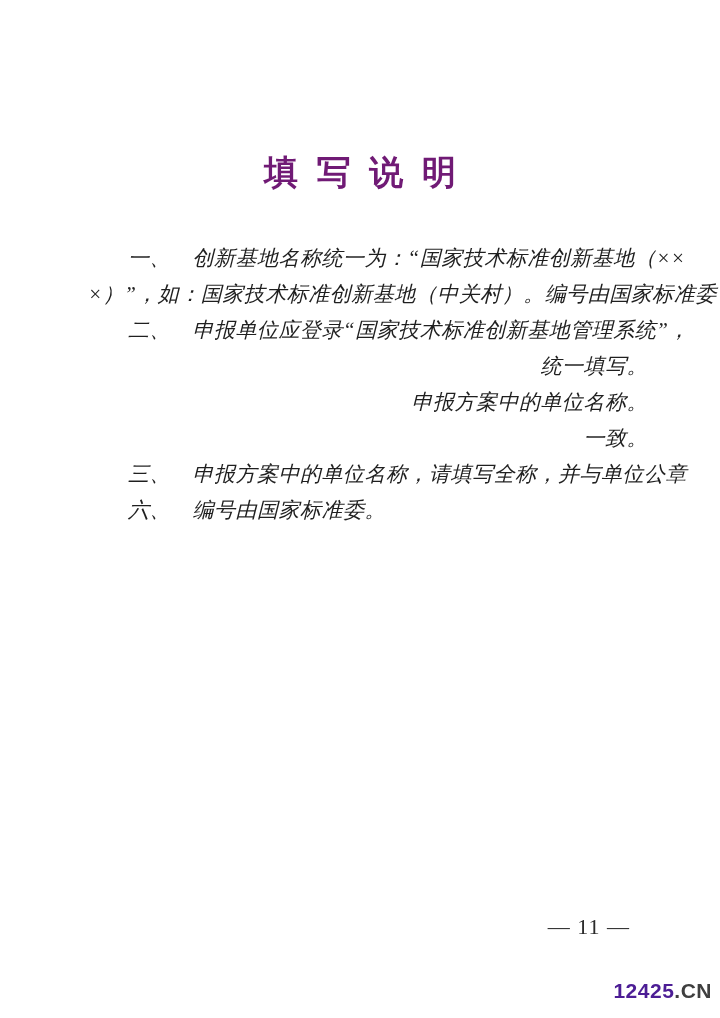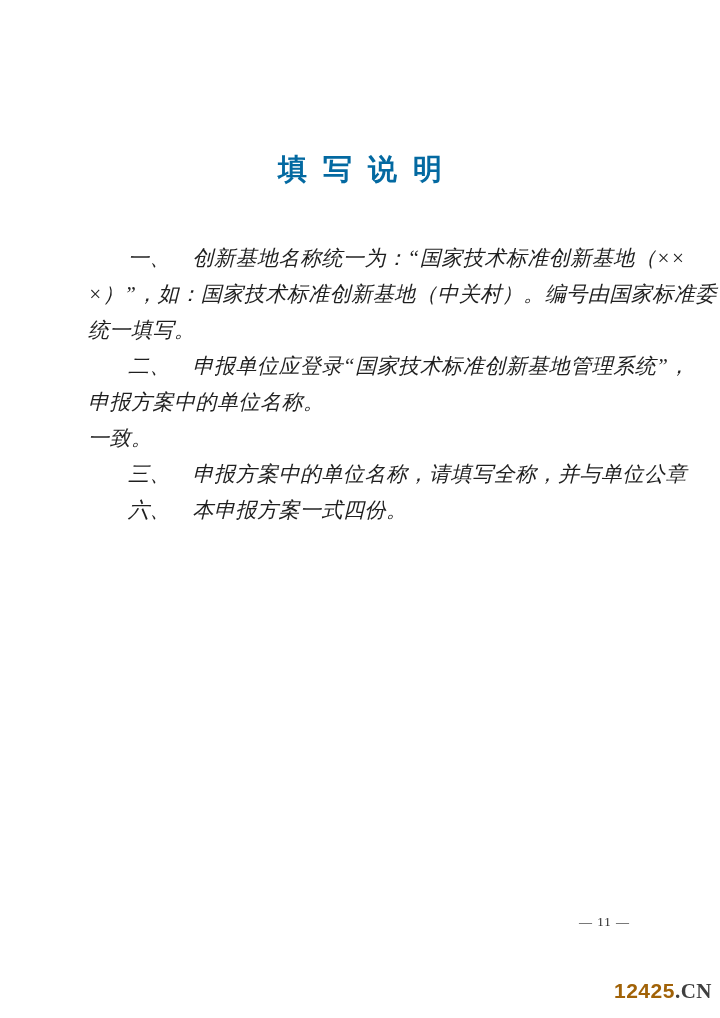--- a/index.html
+++ b/index.html
@@ -16,50 +16,51 @@
     font-family: "Liberation Serif", "DejaVu Serif", serif;
     color: #1f1f1f;
   }
   .doc-title {
     position: absolute;
     top: 150px;
     left: 0;
     width: 100%;
     margin: 0;
     text-align: center;
-    font-size: 29px;
+    font-size: 34px;
     font-weight: bold;
     letter-spacing: 0.55em;
     text-indent: 0.55em; 
-    color: #0369a1;
+    color: #701a75;
   }
   .body-text {
     position: absolute;
     top: 240px;
     left: 88px;
     width: 560px;
     font-size: 21px;
     line-height: 36px;
     letter-spacing: 0.5px;
     font-style: italic;
   }
   .line {
     white-space: nowrap;
   }
   .line.item-start {
     padding-left: 40px; 
   }
   .line.continuation {
     padding-left: 0;
+    text-align: right;
   }
   .page-number {
     position: absolute;
     top: 914px;
     right: 90px;
-    font-size: 13px;
+    font-size: 22px;
     letter-spacing: 1px;
     color: #2a2a2a;
   }
   .watermark {
     position: absolute;
     top: 980px;
     right: 8px;
     font-family: "Liberation Sans", "DejaVu Sans", sans-serif;
     font-size: 21px;
     font-weight: bold;
@@ -71,27 +72,27 @@
 </head>
 <body>
 
 <div class="page">
 
   <h1 class="doc-title">填写说明</h1>
 
   <div class="body-text">
       <div class="line item-start">一、　创新基地名称统一为：“国家技术标准创新基地（××</div>
       <div class="line continuation">×）”，如：国家技术标准创新基地（中关村）。编号由国家标准委</div>
+      <div class="line item-start">二、　申报单位应登录“国家技术标准创新基地管理系统”，</div>
       <div class="line continuation">统一填写。</div>
-      <div class="line item-start">二、　申报单位应登录“国家技术标准创新基地管理系统”，</div>
       <div class="line continuation">申报方案中的单位名称。</div>
       <div class="line continuation">一致。</div>
       <div class="line item-start">三、　申报方案中的单位名称，请填写全称，并与单位公章</div>
-      <div class="line item-start">六、　本申报方案一式四份。</div>
+      <div class="line item-start">六、　编号由国家标准委。</div>
     </div>
 
   <div class="page-number">— 11 —</div>
 
   <div class="watermark">
-    <span style="color: #a16207;">12425</span><span style="color: rgb(63, 63, 63); font-family: Liberation Serif, serif;">.CN</span>
+    <span style="color: #4c1d95;">12425</span><span style="color: rgb(63, 63, 63);">.CN</span>
   </div>
 
 </div>
 
 </body></html>

